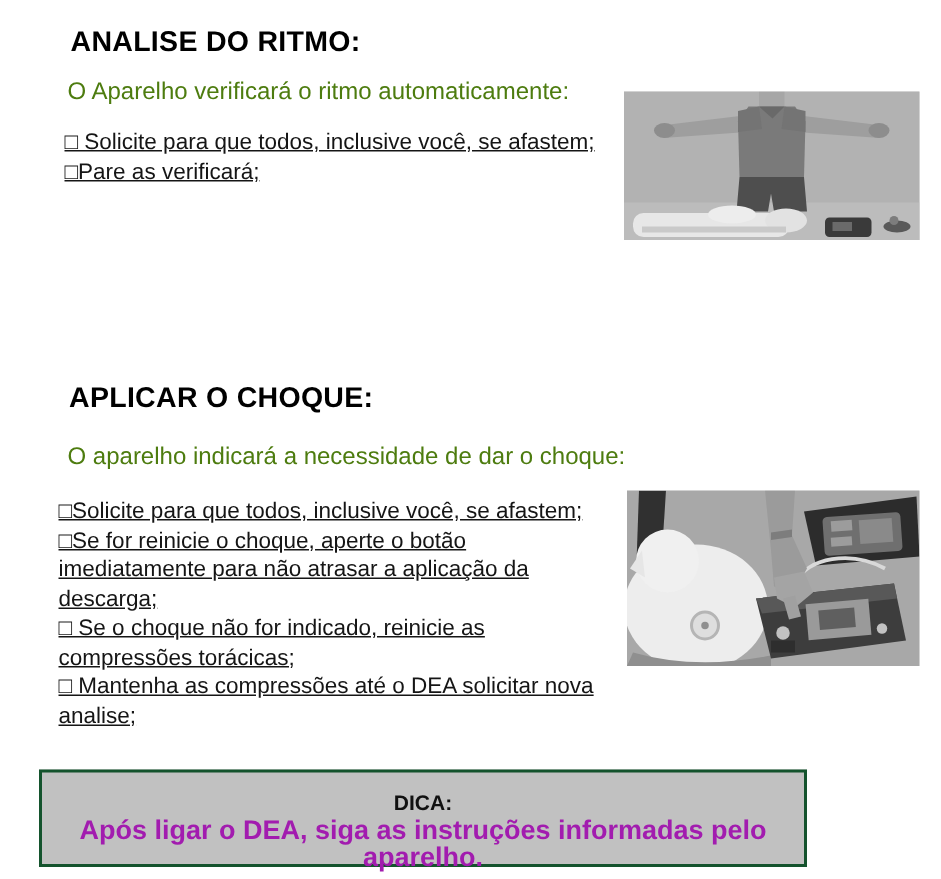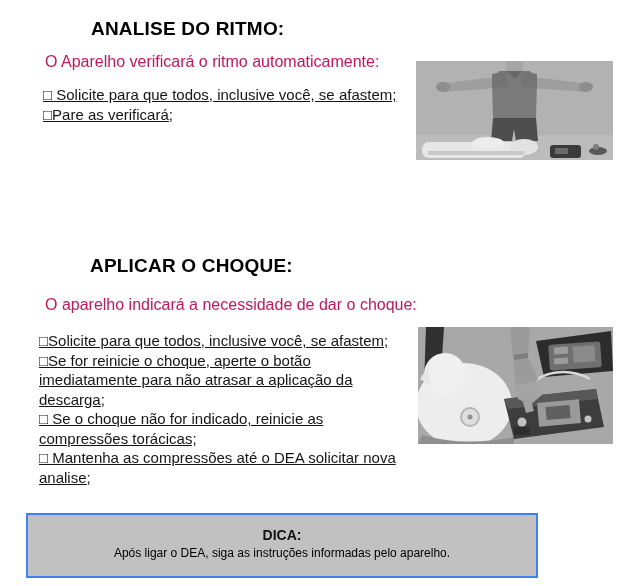--- a/index.html
+++ b/index.html
@@ -9,36 +9,35 @@
     background:#ffffff;
     font-family:"Liberation Sans","DejaVu Sans",sans-serif;
     color:#1a1a1a;
     overflow:hidden;
   }
   .abs{position:absolute;}
   .heading{
     font-size:19px;font-weight:700;color:#000;
     letter-spacing:0.2px;
     white-space:nowrap;
-    margin-left:44px;
   }
-  .intro{font-size:16px;color:#be185d;white-space:nowrap;text-align:center;}
+  .intro{font-size:16px;color:#4d7c0f;white-space:nowrap;text-align:center;}
   .checklist{font-size:15px;color:#151515;}
   .checklist .item{margin:0;padding:0;text-decoration:underline;}
   .list1 .item{line-height:20px;}
   .list2 .item{line-height:19.5px;}
   .photo{overflow:hidden;background:#b0b0b0;}
   .photo svg{display:block;}
   .tipbox{
     box-sizing:border-box;
     text-align:center;
     padding-top:11px;
   }
   .tip-title{font-size:14px;font-weight:700;color:#111;line-height:18px;}
-  .tip-text{font-size:12px;font-weight:400;color:#000000;line-height:18px;}
+  .tip-text{font-size:18px;font-weight:700;color:#a21caf;line-height:18px;}
 </style>
 </head>
 <body>
 
 <div class="page">
 
   <div class="abs heading" style="left:47px;top:18px;">ANALISE DO RITMO:</div>
 
   <div class="abs intro" style="left:45px;top:53px;">O Aparelho verificará o ritmo automaticamente:</div>
 
@@ -120,18 +119,18 @@
       <circle cx="170" cy="92" r="3.5" fill="#c2c2c2"></circle>
       <rect x="96" y="100" width="16" height="8" fill="#2e2e2e"></rect>
 
       <path d="M92,0 L112,0 L110,30 L120,52 L112,66 L98,64 L96,40 Z" fill="#9b9b9b"></path>
       <path d="M98,58 L118,54 L124,68 L112,78 L100,72 Z" fill="#a4a4a4"></path>
       <path d="M104,72 L112,70 L116,84 L108,86 Z" fill="#a0a0a0"></path>
       <path d="M96,28 L110,26 L110,31 L96,33 Z" fill="#7d7d7d"></path>
     </svg>
   </div>
 
-  <div class="abs tipbox" style="left:26px;top:513px;width:512px;height:65px;background:#c1c1c1;border:2px solid #3b82f6;">
+  <div class="abs tipbox" style="left:26px;top:513px;width:512px;height:65px;background:#c1c1c1;border:2px solid #14532d;">
     <div class="tip-title">DICA:</div>
     <div class="tip-text">Após ligar o DEA, siga as instruções informadas pelo aparelho.</div>
   </div>
 
 </div>
 
 </body></html>

